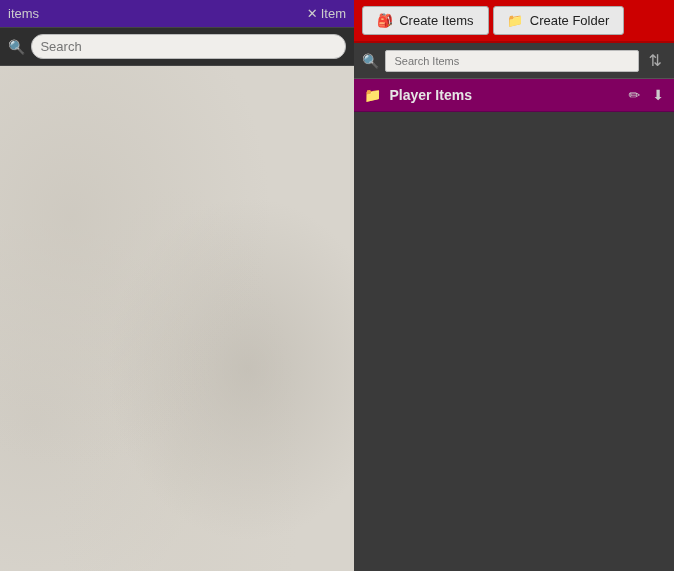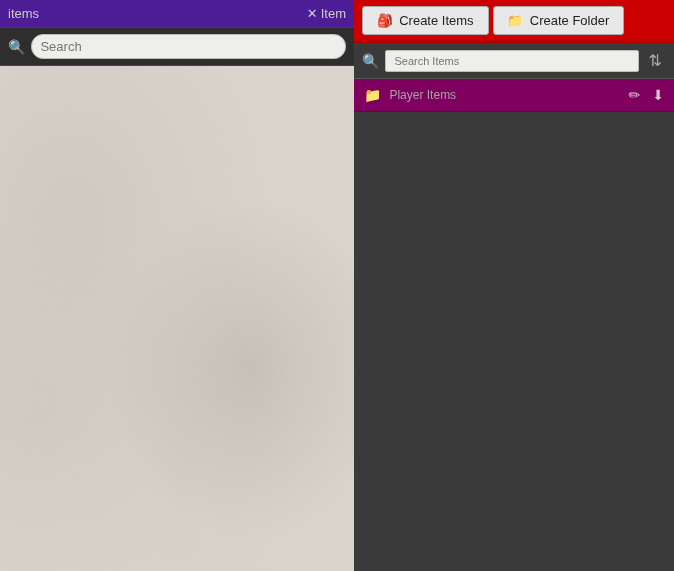--- a/index.html
+++ b/index.html
@@ -167,23 +167,23 @@
       border-bottom: 1px solid #600050;
     }
 
     .folder-icon {
       color: #e0c000;
       font-size: 14px;
     }
 
     .player-items-label {
       flex: 1;
-      color: #a3a3a3;
-      font-size: 12px;
-      font-weight: normal;
+      color: #e5e5e5;
+      font-size: 14px;
+      font-weight: bold;
     }
 
     .row-action-icon {
       color: #ccc;
       font-size: 14px;
       cursor: pointer;
       margin-left: 4px;
     }
 
     .right-content {

